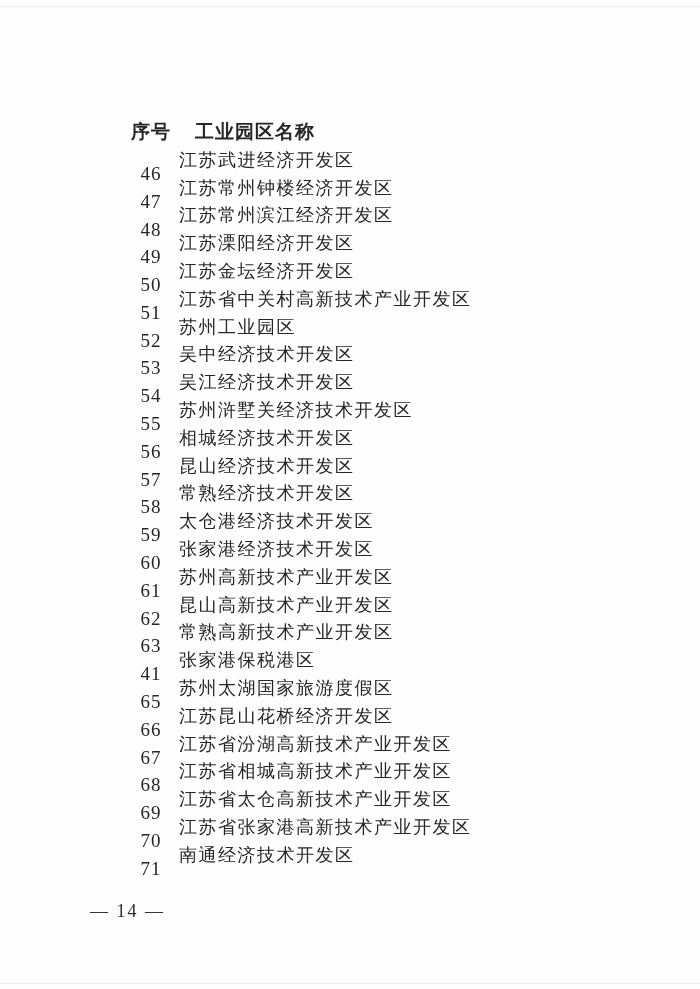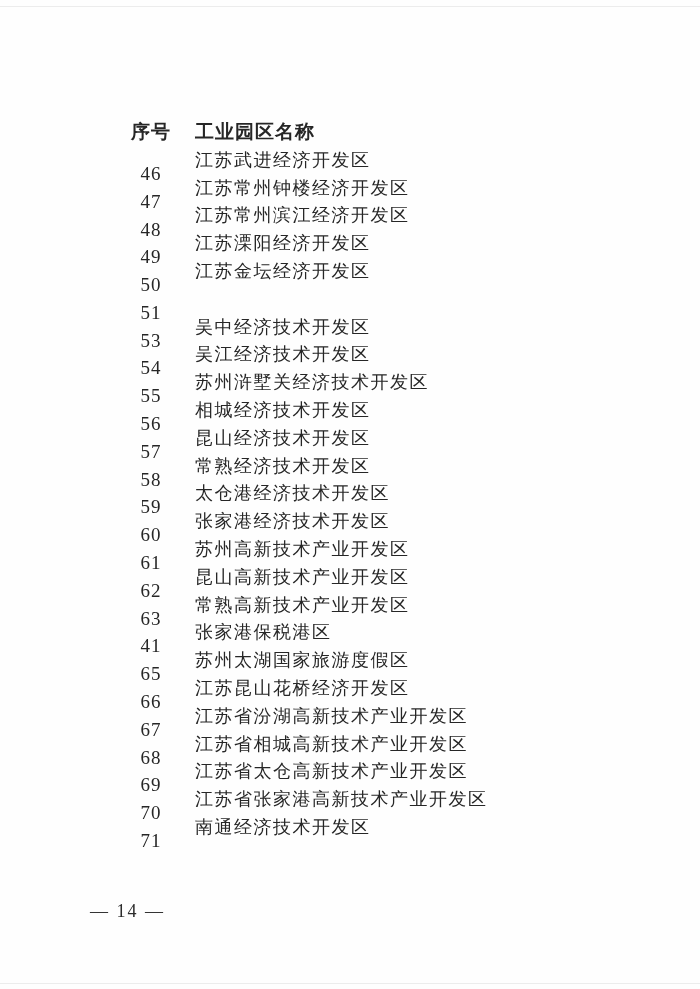--- a/index.html
+++ b/index.html
@@ -70,21 +70,21 @@
   .row .col-index {
     width: 56px;
     text-align: center;
     font-size: 19px;
     letter-spacing: 1px;
     font-family: "Liberation Serif", "DejaVu Serif", serif;
     margin-top: 28px;
   }
 
   .row .col-name {
-    margin-left: 16px;
+    margin-left: 0;
     font-size: 18px;
     letter-spacing: 1.5px;
     white-space: nowrap;
   }
 
   .page-footer {
     position: absolute;
     left: 90px;
     top: 901px;
     font-size: 18px;
@@ -120,20 +120,25 @@
         <div class="row">
           <span class="col-index">49</span>
           <span class="col-name">江苏溧阳经济开发区</span>
         </div>
         <div class="row">
           <span class="col-index">50</span>
           <span class="col-name">江苏金坛经济开发区</span>
         </div>
         <div class="row">
           <span class="col-index">51</span>
+          <span class="col-name">江苏省中关村高新技术产业开发区</span>
+        </div>
+        <div class="row">
+          <span class="col-index">52</span>
+          <span class="col-name">苏州工业园区</span>
         </div>
         <div class="row">
           <span class="col-index">53</span>
           <span class="col-name">吴中经济技术开发区</span>
         </div>
         <div class="row">
           <span class="col-index">54</span>
           <span class="col-name">吴江经济技术开发区</span>
         </div>
         <div class="row">

